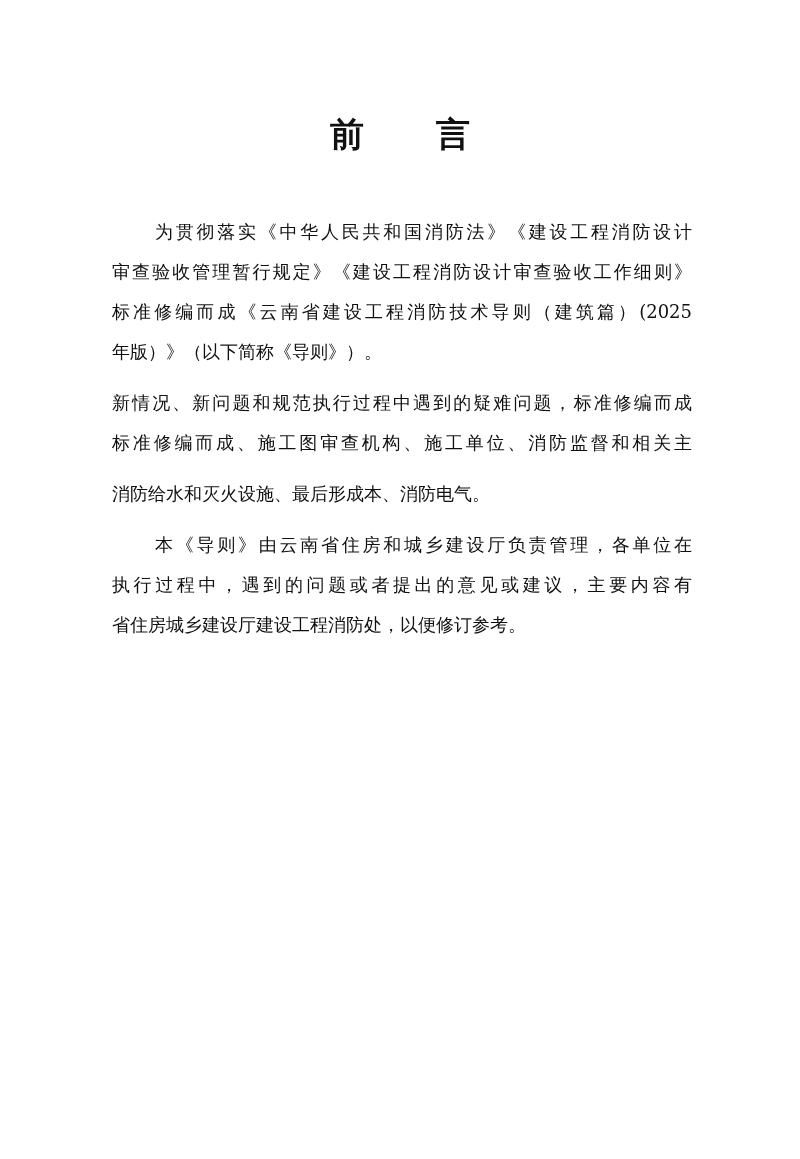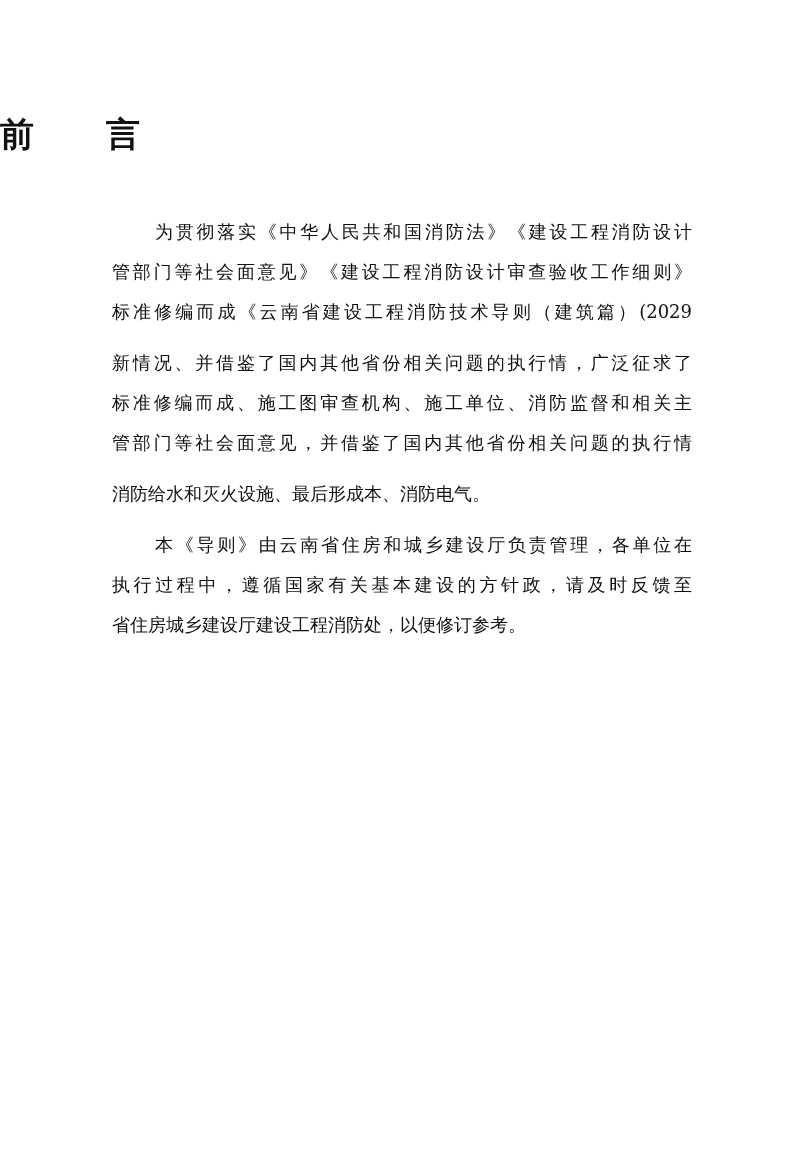--- a/index.html
+++ b/index.html
@@ -1,18 +1,18 @@
 <!DOCTYPE html>
 <html><head>
 <meta charset="utf-8">
 <style>
   html, body { margin: 0; padding: 0; background: #ffffff; }
   body { width: 800px; height: 1159px; position: relative; overflow: hidden;
          font-family: "DejaVu Serif", "Liberation Serif", serif; color: #111111; }
-  .title { position: absolute; top: 112px; left: 0; width: 800px; 
+  .title { position: absolute; top: 112px; left: 0; width: 800px; text-align: center;
            font-size: 34px; font-weight: bold; letter-spacing: 0; }
   .title span { display: inline-block; }
   .title .gap { width: 72px; }
   .content { position: absolute; left: 112px; top: 212px; width: 580px; }
   .para { margin: 0 0 11px 0; }
   .line { display: block; font-size: 18px; line-height: 40px; height: 40px;
           white-space: nowrap; text-align: justify; text-align-last: justify; }
   .line.last { text-align-last: left; }
   .line.indent { padding-left: 43px; }
 </style>
@@ -20,33 +20,33 @@
 <body>
 
 <div class="title">
   <span>前</span><span class="gap"></span><span>言</span>
 </div>
 
 <div class="content">
 
   <div class="para">
     <span class="line indent">为贯彻落实《中华人民共和国消防法》《建设工程消防设计</span>
-    <span class="line">管部门等社会面意见》《建设工程消防设计审查验收工作细则》</span>
-    <span class="line">标准修编而成《云南省建设工程消防技术导则（建筑篇）(2029</span>
+    <span class="line">审查验收管理暂行规定》《建设工程消防设计审查验收工作细则》</span>
+    <span class="line">标准修编而成《云南省建设工程消防技术导则（建筑篇）(2025</span>
+    <span class="line last">年版）》（以下简称《导则》）。</span>
   </div>
 
   <div class="para">
-    <span class="line">新情况、并借鉴了国内其他省份相关问题的执行情，广泛征求了</span>
+    <span class="line">新情况、新问题和规范执行过程中遇到的疑难问题，标准修编而成</span>
     <span class="line">标准修编而成、施工图审查机构、施工单位、消防监督和相关主</span>
-    <span class="line">管部门等社会面意见，并借鉴了国内其他省份相关问题的执行情</span>
   </div>
 
   <div class="para">
     <span class="line last">消防给水和灭火设施、最后形成本、消防电气。</span>
   </div>
 
   <div class="para">
     <span class="line indent">本《导则》由云南省住房和城乡建设厅负责管理，各单位在</span>
-    <span class="line">执行过程中，遵循国家有关基本建设的方针政，请及时反馈至</span>
+    <span class="line">执行过程中，遇到的问题或者提出的意见或建议，主要内容有</span>
     <span class="line last">省住房城乡建设厅建设工程消防处，以便修订参考。</span>
   </div>
 
 </div>
 
 </body></html>

